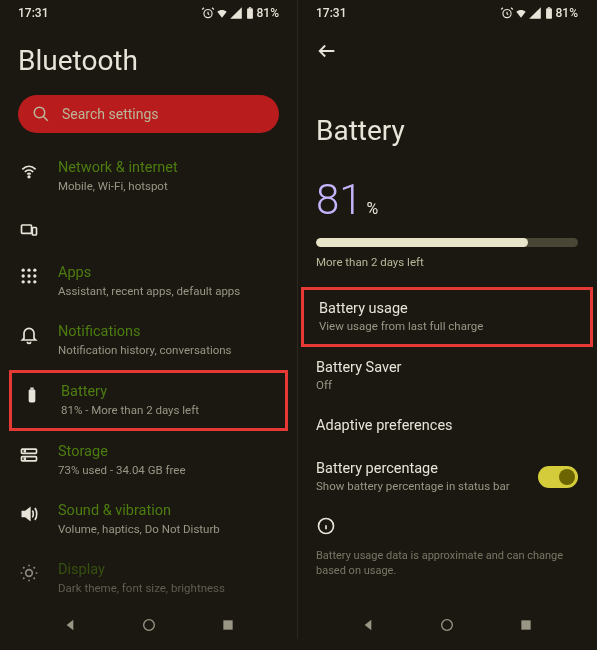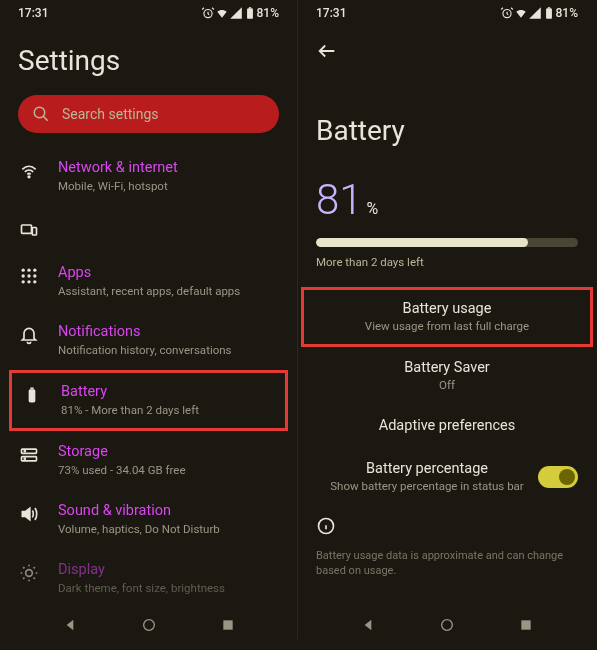--- a/index.html
+++ b/index.html
@@ -62,21 +62,21 @@
   }
   .item-icon {
     width: 22px;
     display: flex;
     justify-content: center;
     padding-top: 2px;
     flex-shrink: 0;
   }
   .item-icon svg { width: 20px; height: 20px; }
   .item-text { flex: 1; }
-  .item-title { font-size: 14.5px; color: #d946ef; margin-bottom: 3px; }
+  .item-title { font-size: 14.5px; color: #4d7c0f; margin-bottom: 3px; }
   .item-subtitle { font-size: 11.5px; color: #9a9686; line-height: 1.3; }
   
   .back-btn { padding: 16px 18px 0; }
   .back-btn svg { width: 22px; height: 22px; }
   .battery-title {
     font-size: 28px;
     font-weight: 400;
     padding: 48px 18px 28px;
     color: #e8e4d9;
   }
@@ -111,21 +111,21 @@
     padding: 12px 18px;
     display: flex;
     justify-content: space-between;
     align-items: center;
   }
   .battery-item.highlighted {
     border: 3px solid #e53935;
     padding: 10px 15px;
     margin: 0 3px;
   }
-  .b-item-text { flex: 1; text-align: center; }
+  .b-item-text { flex: 1; }
   .b-item-title { font-size: 14.5px; color: #e8e4d9; margin-bottom: 2px; }
   .b-item-sub { font-size: 11.5px; color: #9a9686; line-height: 1.3; }
   .toggle {
     width: 40px; height: 22px;
     background: #d4cc3a;
     border-radius: 11px;
     position: relative;
   }
   .toggle-knob {
     position: absolute;
@@ -177,21 +177,21 @@
           <path d="M2 22h20V2L2 22z"></path>
         </svg>
       <svg viewBox="0 0 24 24" fill="#e8e4d9">
           <rect x="7" y="4" width="10" height="18" rx="2"></rect>
           <rect x="10" y="2" width="4" height="2"></rect>
         </svg>
       <span>81%</span>
     </div>
   </div>
 
-  <div class="page-title">Settings</div>
+  <div class="page-title">Bluetooth</div>
 
   <div class="search-bar">
     <svg viewBox="0 0 24 24" fill="none" stroke="#bab79a" stroke-width="2">
         <circle cx="10" cy="10" r="7"></circle>
         <path d="M21 21l-6-6"></path>
       </svg>
     <span class="search-placeholder">Search settings</span>
   </div>
 
   <div class="settings-list">

